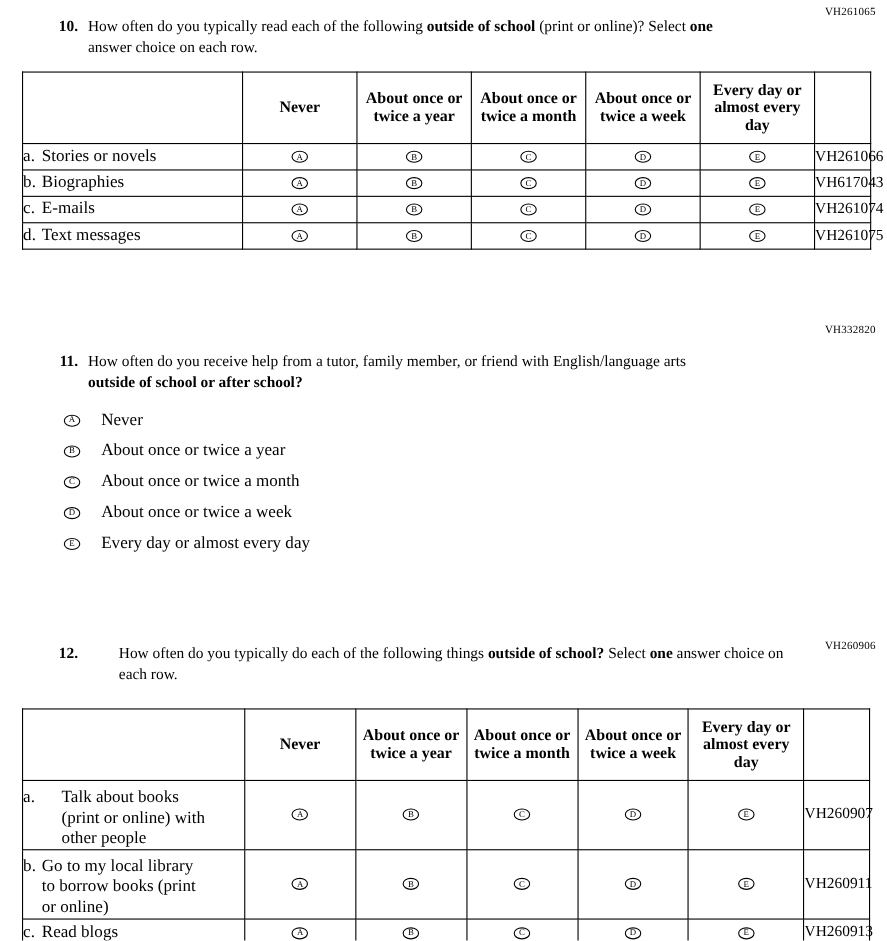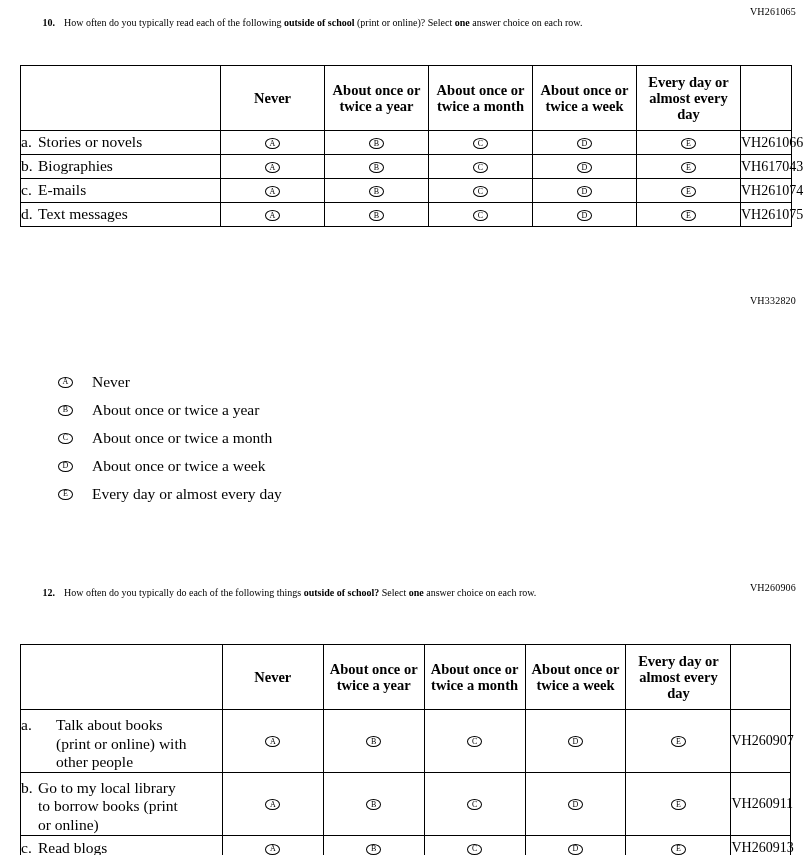--- a/index.html
+++ b/index.html
@@ -30,23 +30,24 @@
   }
   .code-top-right {
     position: absolute;
     right: 10px;
   }
 
   
   .question {
     position: absolute;
     display: flex;
-    font-size: 10px;
+    font-size: 14px;
     font-weight: bold;
     line-height: 1.35;
+    margin-left: 16px;
   }
   .qnum {
     width: 32px;
     flex: 0 0 32px;
     text-align: right;
     padding-right: 9px;
     box-sizing: border-box;
   }
   .qtext {
     font-weight: normal;
@@ -204,20 +205,24 @@
         <td class="optcell"><span class="bubble"><span class="mark">C</span></span></td>
         <td class="optcell"><span class="bubble"><span class="mark">D</span></span></td>
         <td class="optcell"><span class="bubble"><span class="mark">E</span></span></td>
         <td class="codecell">VH261075</td>
       </tr>
     </tbody>
   </table>
 
   <div class="code code-top-right" style="top:295px;">VH332820</div>
 
+  <div class="question" style="top:321px; left:32px; width:600px;">
+    <div class="qnum">11.</div>
+    <div class="qtext">How often do you receive help from a tutor, family member, or friend with English/language arts <b>outside of school or after school?</b></div>
+  </div>
 
   <div class="optlist" style="top:368px; left:58px; width:420px;">
     <div class="optrow" style="height:28px;">
       <div class="bub">
           <span class="bubble">
             <span class="mark">A</span>
           </span>
         </div>
       <div class="lbl">Never</div>
     </div>
@@ -250,21 +255,21 @@
           <span class="bubble">
             <span class="mark">E</span>
           </span>
         </div>
       <div class="lbl">Every day or almost every day</div>
     </div>
   </div>
 
   <div class="code code-top-right" style="top:582px;text-align:right;">VH260906</div>
 
-  <div class="question" style="top:586px; left:32px; width:665px;">
+  <div class="question" style="top:586px; left:32px; width:665px;gap:28px;">
     <div class="qnum">12.</div>
     <div class="qtext">How often do you typically do each of the following things <b>outside of school?</b> Select <b>one</b> answer choice on each row.</div>
   </div>
 
   <table class="grid" style="top:644px; left:20px; width:771px;">
     <colgroup>
       <col style="width:200px">
       <col style="width:100px">
       <col style="width:100px">
       <col style="width:100px">

